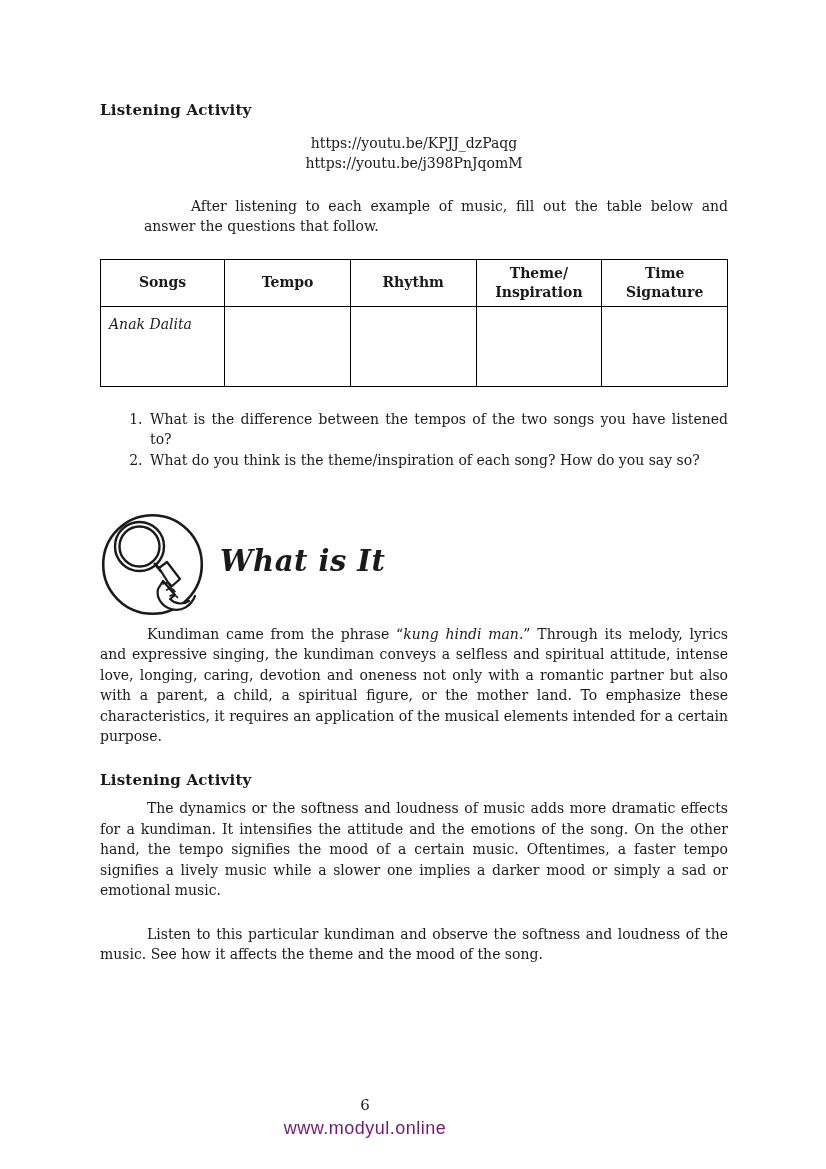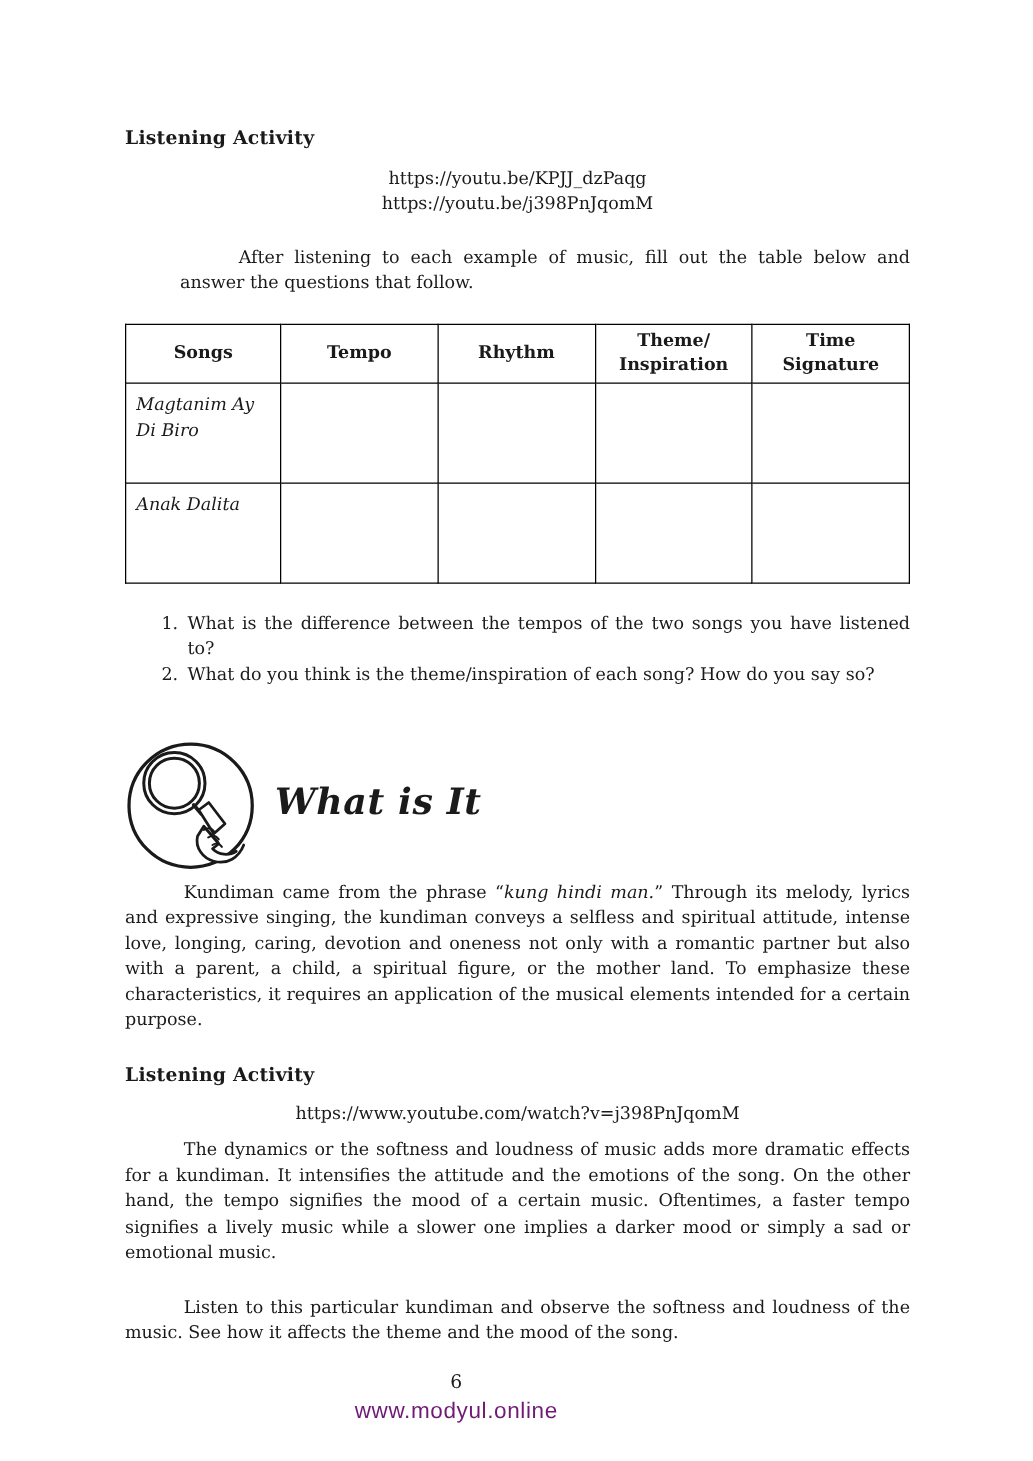--- a/index.html
+++ b/index.html
@@ -154,28 +154,20 @@
           <th>Tempo</th>
           <th>Rhythm</th>
           <th>Theme/
 Inspiration</th>
           <th>Time
 Signature</th>
         </tr>
       </thead>
       <tbody>
         <tr>
-          <td class="song-cell">Magtanim Ay
-Di Biro</td>
-          <td></td>
-          <td></td>
-          <td></td>
-          <td></td>
-        </tr>
-        <tr>
           <td class="song-cell">Anak Dalita</td>
           <td></td>
           <td></td>
           <td></td>
           <td></td>
         </tr>
       </tbody>
     </table>
 
     <ol class="questions">
@@ -202,23 +194,20 @@
           <path d="M63 69 L74 81" stroke-width="1.6"></path>
         </g>
       </svg>
       <div class="what-title">What is It</div>
     </div>
 
     <p class="body-para kundiman-para"><span>Kundiman came from the phrase “</span><em>kung hindi man.</em><span>” Through its melody, lyrics and expressive singing, the kundiman conveys a selfless and spiritual attitude, intense love, longing, caring, devotion and oneness not only with a romantic partner but also with a parent, a child, a spiritual figure, or the mother land. To emphasize these characteristics, it requires an application of the musical elements intended for a certain purpose.</span></p>
 
     <div class="section-heading heading-2">Listening Activity</div>
 
-    <div class="link-single">
-      <a class="link-line">https://www.youtube.com/watch?v=j398PnJqomM</a>
-    </div>
 
     <p class="body-para dynamics-para">The dynamics or the softness and loudness of music adds more dramatic effects for a kundiman. It intensifies the attitude and the emotions of the song. On the other hand, the tempo signifies the mood of a certain music. Oftentimes, a faster tempo signifies a lively music while a slower one implies a darker mood or simply a sad or emotional music.</p>
 
     <p class="body-para listen-para">Listen to this particular kundiman and observe the softness and loudness of the music. See how it affects the theme and the mood of the song.</p>
 
   </div>
 
   <div class="page-number">6</div>
   <div class="watermark">www.modyul.online</div>
 </div>

